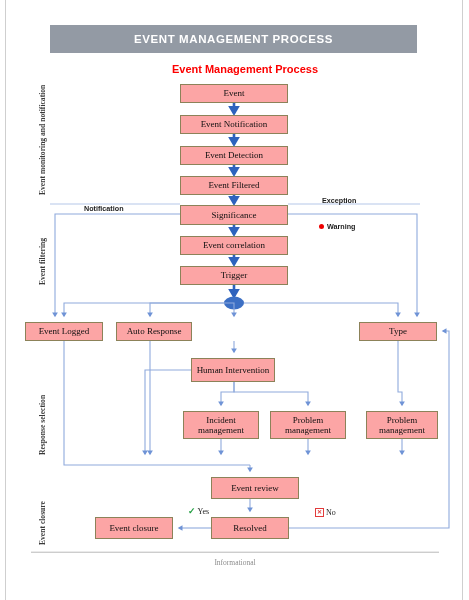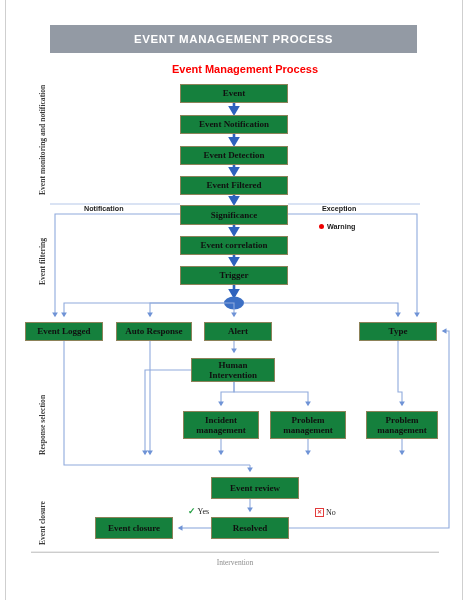--- a/index.html
+++ b/index.html
@@ -66,25 +66,25 @@
     color: #fc0000;
     font-family: "Liberation Sans", sans-serif;
     font-weight: bold;
     font-size: 11px;
   }
 
   
   .box {
     position: absolute;
     box-sizing: border-box;
-    background: #15803d;
+    background: #fca5a5;
     border: 1px solid #8c8259;
     color: #101010;
     font-family: "Liberation Serif", serif;
-    font-weight: bold;
+    font-weight: normal;
     font-size: 9px;
     display: flex;
     align-items: center;
     justify-content: center;
     text-align: center;
     line-height: 1.12;
     padding: 0 2px;
   }
 
   
@@ -264,44 +264,43 @@
   <div class="box" style="left:180px; top:84px; width:108px; height:19px;">Event</div>
   <div class="box" style="left:180px; top:115px; width:108px; height:19px;">Event Notification</div>
   <div class="box" style="left:180px; top:146px; width:108px; height:19px;">Event Detection</div>
   <div class="box" style="left:180px; top:176px; width:108px; height:19px;text-align:right;">Event Filtered</div>
   <div class="box" style="left:180px; top:205px; width:108px; height:20px;">Significance</div>
   <div class="box" style="left:180px; top:236px; width:108px; height:19px;">Event correlation</div>
   <div class="box" style="left:180px; top:266px; width:108px; height:19px;">Trigger</div>
 
   <div class="box" style="left:25px; top:322px; width:78px; height:19px;">Event Logged</div>
   <div class="box" style="left:116px; top:322px; width:76px; height:19px;">Auto Response</div>
-  <div class="box" style="left:204px; top:322px; width:68px; height:19px;">Alert</div>
   <div class="box" style="left:359px; top:322px; width:78px; height:19px;">Type</div>
 
   <div class="box" style="left:191px; top:358px; width:84px; height:24px;">Human Intervention</div>
 
   <div class="box" style="left:183px; top:411px; width:76px; height:28px;">Incident management</div>
   <div class="box" style="left:270px; top:411px; width:76px; height:28px;">Problem management</div>
   <div class="box" style="left:366px; top:411px; width:72px; height:28px;">Problem management</div>
 
   <div class="box" style="left:211px; top:477px; width:88px; height:22px;">Event review</div>
   <div class="box" style="left:211px; top:517px; width:78px; height:22px;">Resolved</div>
   <div class="box" style="left:95px; top:517px; width:78px; height:22px;">Event closure</div>
 
   <div class="flow-label" style="left:84px; top:204px;">Notification</div>
-  <div class="flow-label" style="left:322px; top:204px;">Exception</div>
+  <div class="flow-label" style="left:322px; top:196px;">Exception</div>
 
   <div class="legend-dot" style="left:319px; top:224px;"></div>
   <div class="legend-label" style="left:327px; top:222px;text-align:right;">Warning</div>
 
   <div class="mark-yes" style="left:188px; top:507px;">
     <span class="check-glyph">✓</span>
     <span>Yes</span>
   </div>
   <div class="mark-no" style="left:315px; top:508px;">
     <span class="x-glyph">✕</span>
     <span>No</span>
   </div>
 
   <div class="footer-rule"></div>
-  <div class="footer-text">Intervention</div>
+  <div class="footer-text">Informational</div>
 
 </div>
 
 </body></html>

